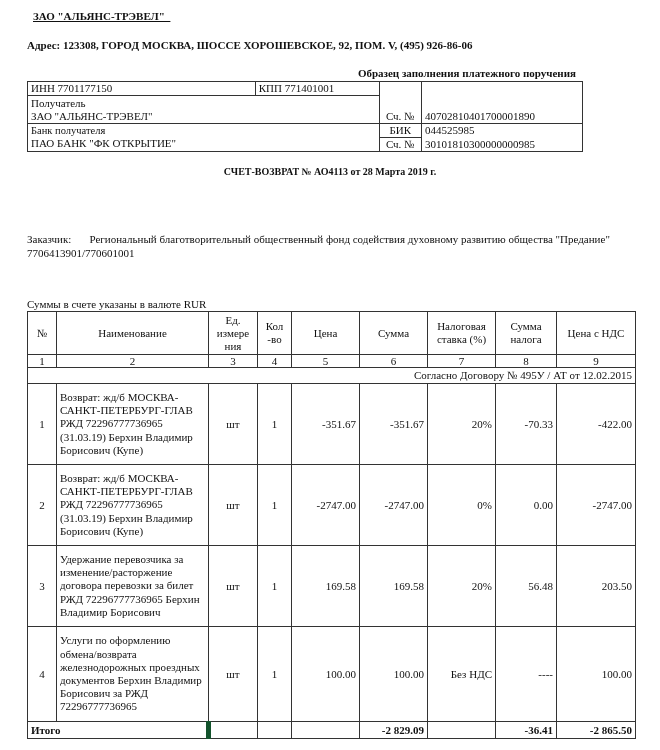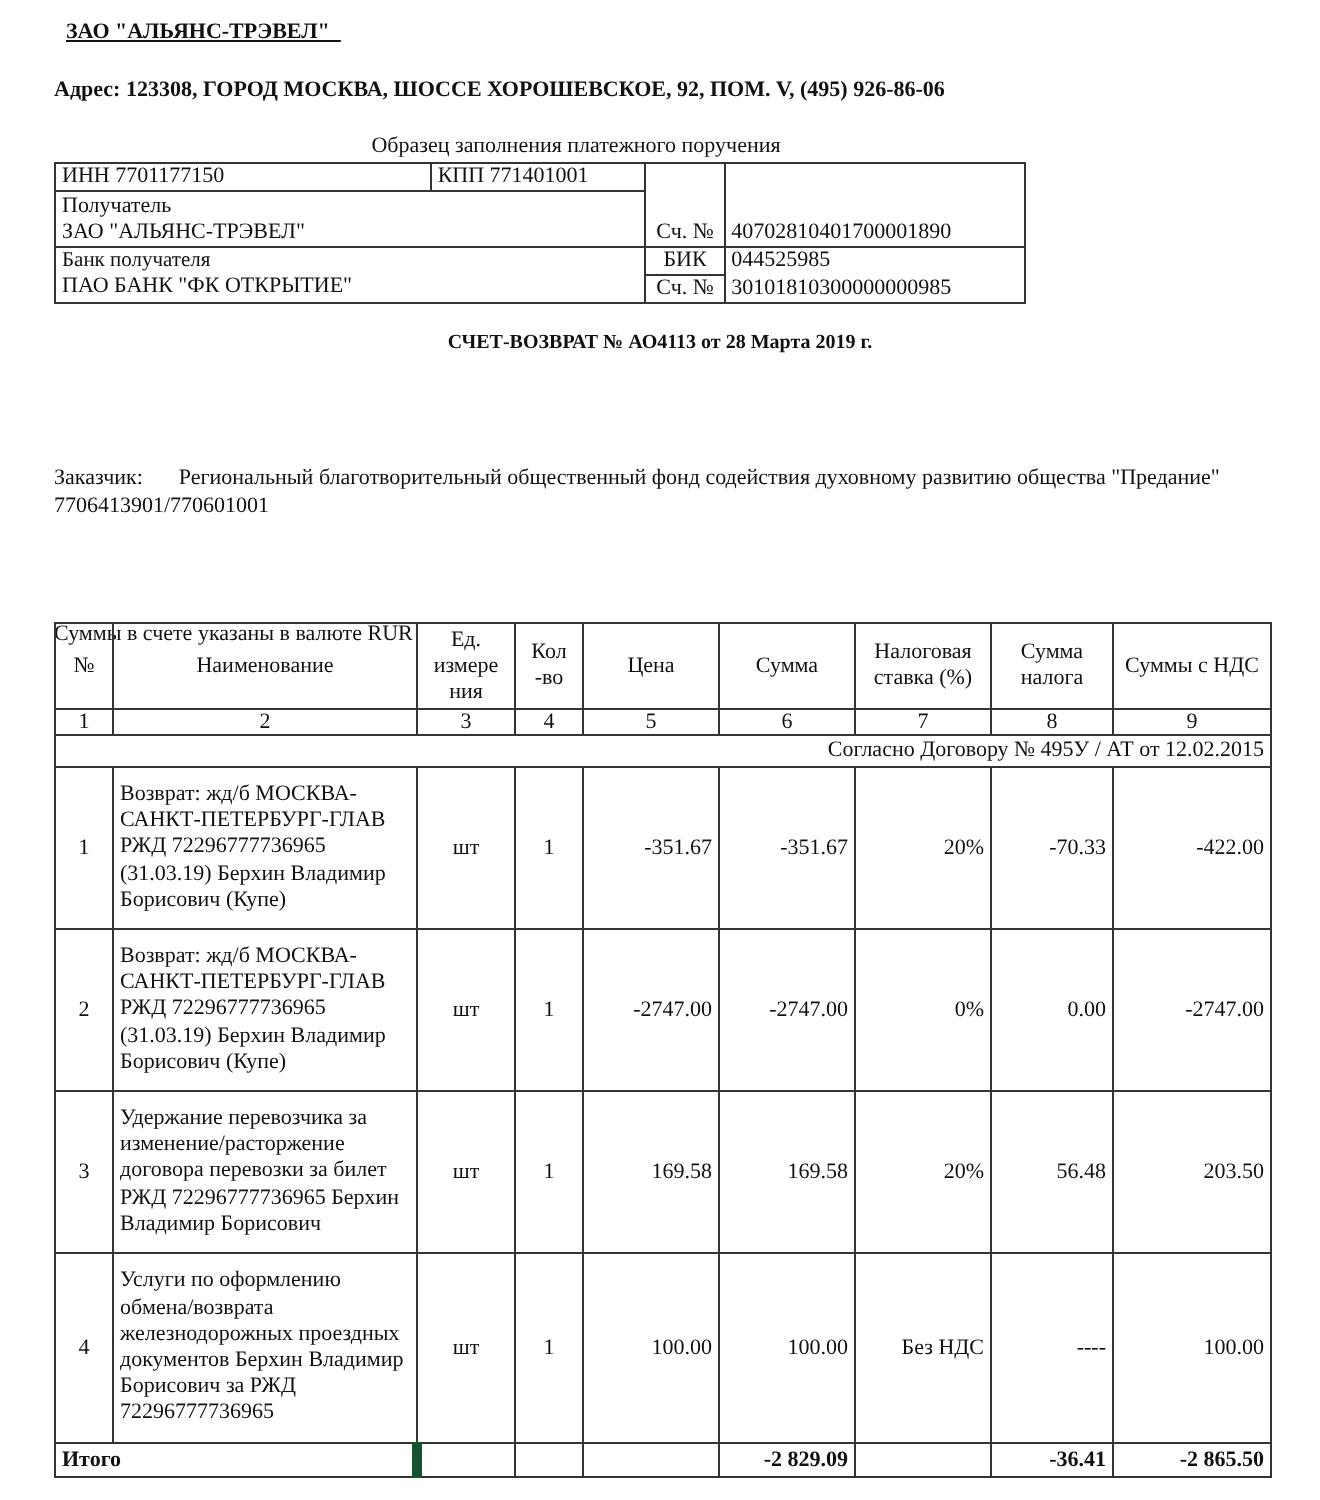--- a/index.html
+++ b/index.html
@@ -7,40 +7,40 @@
     width: 660px; height: 750px; position: relative; overflow: hidden;
     font-family: "Liberation Serif", "DejaVu Serif", serif;
     color: #111; font-size: 11px;
   }
   .abs { position: absolute; }
   .company {
     left: 33px; top: 10px; font-weight: bold; font-size: 11px;
     text-decoration: underline; white-space: pre;
   }
   .address { left: 27px; top: 39px; font-weight: bold; font-size: 11px; }
-  .pay-title { left: 0; width: 576px; top: 67px; text-align: center; font-weight: normal; font-size: 11px; }
+  .pay-title { left: 0; width: 576px; top: 67px; text-align: right; font-weight: bold; font-size: 11px; }
 
   table { border-collapse: collapse; }
   .pay {
-    left: 27px; top: 81px; width: 486px;
+    left: 27px; top: 81px; width: 556px;
     border: 1.5px solid #333;
   }
   .pay td { border: 1px solid #333; padding: 0 3px; font-size: 11px; line-height: 13px; vertical-align: bottom; }
   .pay .noborder-b { border-bottom: none; }
   .pay .noborder-t { border-top: none; }
   .pay .center { text-align: center; }
   .pay .small { font-size: 10.5px; }
 
   .title {
     left: 0; width: 660px; top: 166px; text-align: center;
     font-weight: bold; font-size: 10px;
   }
   .parties { left: 27px; top: 233px; width: 600px; font-size: 11px; line-height: 13.5px; }
   .parties .row { white-space: pre-wrap; }
-  .currency { left: 27px; top: 298px; font-size: 11px; margin-top: 13px; }
+  .currency { left: 27px; top: 298px; font-size: 11px; }
 
   .main {
     left: 27px; top: 311px; width: 608px;
     border: 1.5px solid #333; table-layout: fixed;
   }
   .main td, .main th {
     border: 1px solid #333; font-size: 11px; line-height: 13px;
     padding: 1px 3px; font-weight: normal;
   }
   .main th { text-align: center; vertical-align: middle; height: 40px; }
@@ -121,21 +121,21 @@
   <thead>
     <tr>
       <th>№</th>
       <th>Наименование</th>
       <th>Ед. измере ния</th>
       <th>Кол -во</th>
       <th>Цена</th>
       <th>Сумма</th>
       <th>Налоговая ставка (%)</th>
       <th>Сумма налога</th>
-      <th>Суммы с НДС</th>
+      <th>Цена с НДС</th>
     </tr>
     <tr class="nums">
       <td>1</td>
       <td>2</td>
       <td>3</td>
       <td>4</td>
       <td>5</td>
       <td>6</td>
       <td>7</td>
       <td>8</td>

